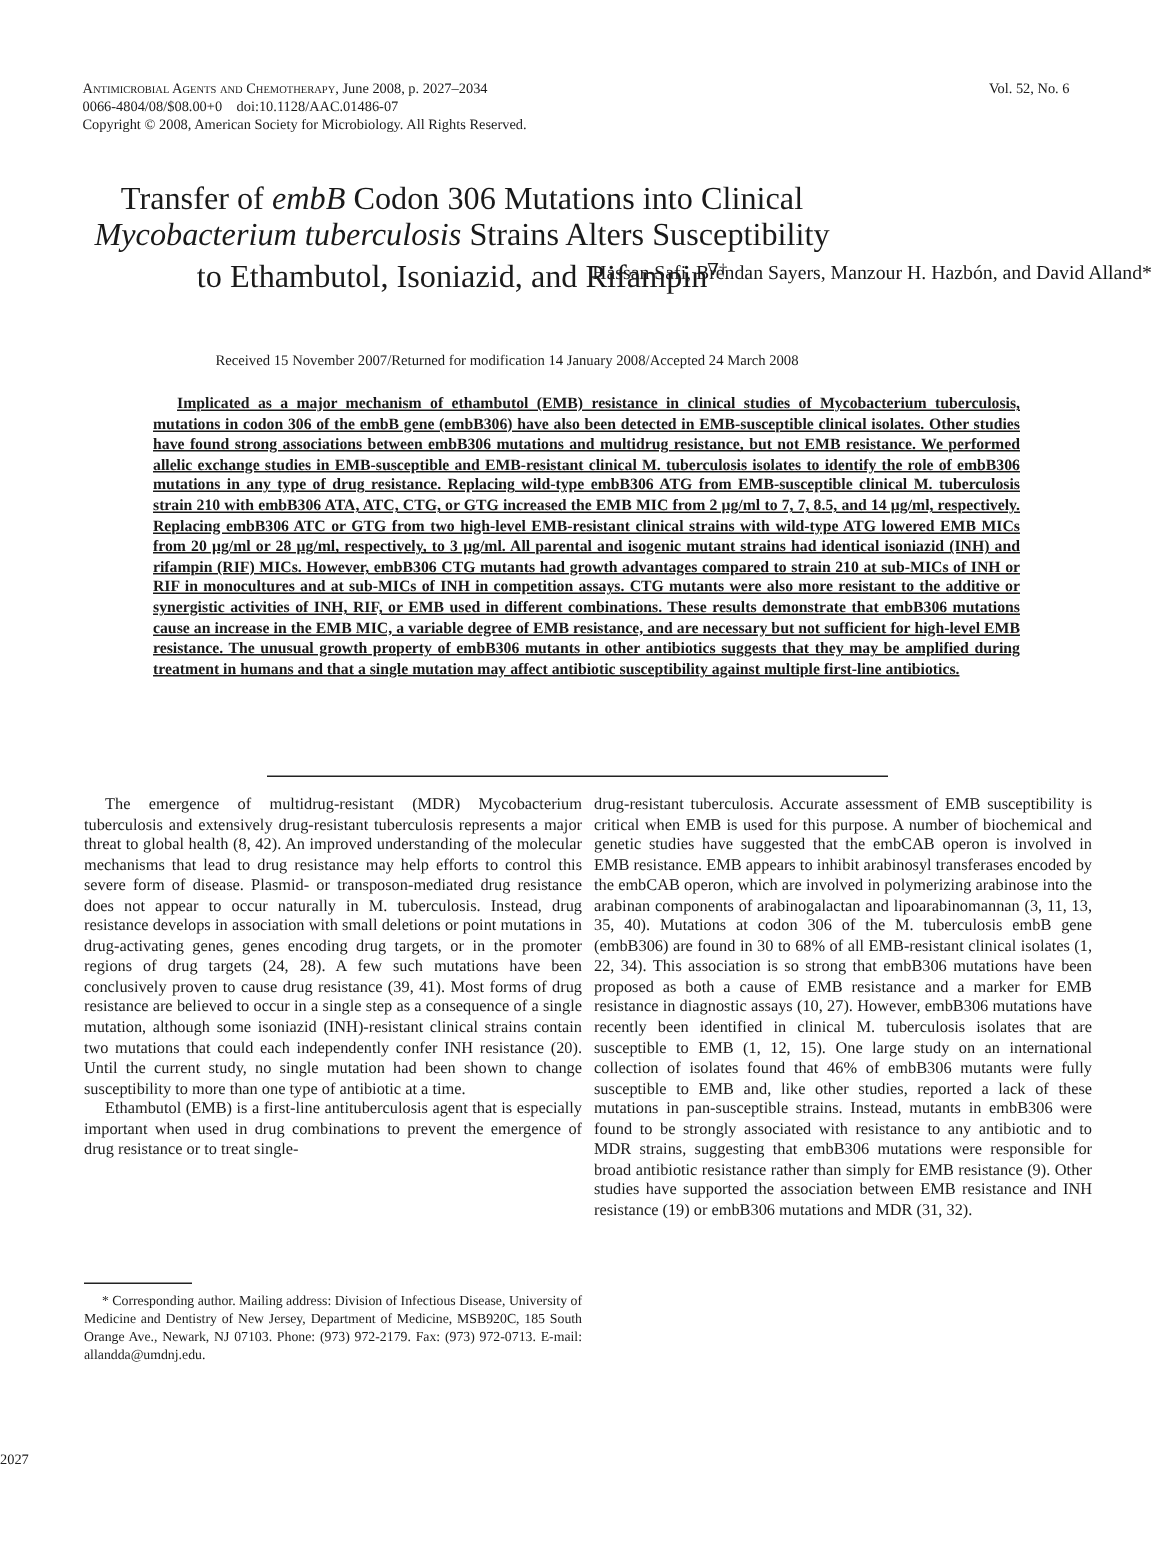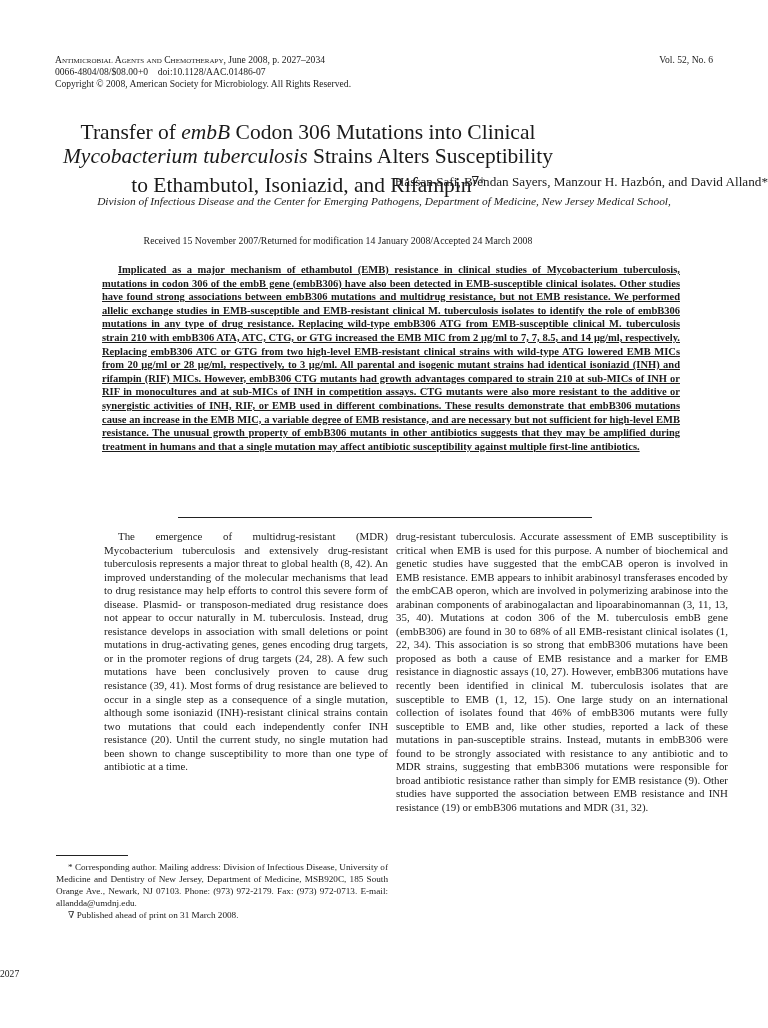--- a/index.html
+++ b/index.html
@@ -11,21 +11,21 @@
   .title { position: absolute; left: 0; width: 616px; text-align: center; font-size: 21.5px; line-height: 24px; }
   .title sup { font-size: 11px; }
   .authors { position: absolute; left: 0; width: 768px; top: 174px; text-align: right; font-size: 13.2px; }
   .affil { position: absolute; left: 0; width: 768px; top: 194px; text-align: center; font-size: 11.4px; line-height: 14px; font-style: italic; }
   .dates { position: absolute; left: 0; width: 676px; top: 235px; text-align: center; font-size: 9.8px; }
   .abstract { position: absolute; left: 102px; width: 578px; top: 263px; font-size: 10.5px; line-height: 13.6px;
               font-weight: bold; text-align: justify; text-indent: 16px; text-decoration: underline; }
   .rule { position: absolute; left: 178px; width: 414px; top: 517px; height: 0; border-top: 1px solid #222; }
   .col { position: absolute; width: 332px; font-size: 10.9px; line-height: 13.55px; text-align: justify; }
   .col p { margin: 0; }
-  .col .ind { text-indent: 14px; margin-left: 48px; }
+  .col .ind { text-indent: 14px; }
   .left { left: 56px; top: 530px; }
   .right { left: 396px; top: 530px; }
   .fnrule { position: absolute; left: 56px; top: 855px; width: 72px; border-top: 1px solid #222; }
   .fn { position: absolute; left: 56px; top: 861px; width: 332px; font-size: 9.2px; line-height: 12.1px; text-align: justify; }
   .fn p { margin: 0; text-indent: 12px; }
   .pageno { position: absolute; left: 0; width: 768px; top: 968px; font-size: 9.6px; }
   i { font-style: italic; }
 </style>
 </head>
 <body>
@@ -33,36 +33,35 @@
 <div class="hdr" style="top:54px"><span class="sc">Antimicrobial Agents and Chemotherapy</span><span>, June 2008, p. 2027–2034</span></div>
 <div class="vol">Vol. 52, No. 6</div>
 <div class="hdr" style="top:66px; white-space:pre">0066-4804/08/$08.00+0    doi:10.1128/AAC.01486-07</div>
 <div class="hdr" style="top:78px">Copyright © 2008, American Society for Microbiology. All Rights Reserved.</div>
 
 <div class="title" style="top:120px"><span>Transfer of </span><i>embB</i><span> Codon 306 Mutations into Clinical</span></div>
 <div class="title" style="top:144px"><i>Mycobacterium tuberculosis</i><span> Strains Alters Susceptibility</span></div>
 
 <div class="authors">Hassan Safi, Brendan Sayers, Manzour H. Hazbón, and David Alland*</div>
 <div class="affil">
-  <div>Division of Infectious Disease and the Center for Emerging Pathogens, Department of Medicine, New Jersey Medical School,</div>
 </div>
 <div class="dates">Received 15 November 2007/Returned for modification 14 January 2008/Accepted 24 March 2008</div>
 
 <div class="abstract">Implicated as a major mechanism of ethambutol (EMB) resistance in clinical studies of Mycobacterium tuberculosis, mutations in codon 306 of the embB gene (embB306) have also been detected in EMB-susceptible clinical isolates. Other studies have found strong associations between embB306 mutations and multidrug resistance, but not EMB resistance. We performed allelic exchange studies in EMB-susceptible and EMB-resistant clinical M. tuberculosis isolates to identify the role of embB306 mutations in any type of drug resistance. Replacing wild-type embB306 ATG from EMB-susceptible clinical M. tuberculosis strain 210 with embB306 ATA, ATC, CTG, or GTG increased the EMB MIC from 2 μg/ml to 7, 7, 8.5, and 14 μg/ml, respectively. Replacing embB306 ATC or GTG from two high-level EMB-resistant clinical strains with wild-type ATG lowered EMB MICs from 20 μg/ml or 28 μg/ml, respectively, to 3 μg/ml. All parental and isogenic mutant strains had identical isoniazid (INH) and rifampin (RIF) MICs. However, embB306 CTG mutants had growth advantages compared to strain 210 at sub-MICs of INH or RIF in monocultures and at sub-MICs of INH in competition assays. CTG mutants were also more resistant to the additive or synergistic activities of INH, RIF, or EMB used in different combinations. These results demonstrate that embB306 mutations cause an increase in the EMB MIC, a variable degree of EMB resistance, and are necessary but not sufficient for high-level EMB resistance. The unusual growth property of embB306 mutants in other antibiotics suggests that they may be amplified during treatment in humans and that a single mutation may affect antibiotic susceptibility against multiple first-line antibiotics.</div>
 
 <div class="rule"></div>
 
 <div class="col left">
   <p class="ind">The emergence of multidrug-resistant (MDR) Mycobacterium tuberculosis and extensively drug-resistant tuberculosis represents a major threat to global health (8, 42). An improved understanding of the molecular mechanisms that lead to drug resistance may help efforts to control this severe form of disease. Plasmid- or transposon-mediated drug resistance does not appear to occur naturally in M. tuberculosis. Instead, drug resistance develops in association with small deletions or point mutations in drug-activating genes, genes encoding drug targets, or in the promoter regions of drug targets (24, 28). A few such mutations have been conclusively proven to cause drug resistance (39, 41). Most forms of drug resistance are believed to occur in a single step as a consequence of a single mutation, although some isoniazid (INH)-resistant clinical strains contain two mutations that could each independently confer INH resistance (20). Until the current study, no single mutation had been shown to change susceptibility to more than one type of antibiotic at a time.</p>
+  <p class="ind">Ethambutol (EMB) is a first-line antituberculosis agent that is especially important when used in drug combinations to prevent the emergence of drug resistance or to treat single-</p>
 </div>
 
 <div class="fnrule"></div>
 <div class="fn">
   <p>* Corresponding author. Mailing address: Division of Infectious Disease, University of Medicine and Dentistry of New Jersey, Department of Medicine, MSB920C, 185 South Orange Ave., Newark, NJ 07103. Phone: (973) 972-2179. Fax: (973) 972-0713. E-mail: allandda@umdnj.edu.</p>
-  <p>∇ Published ahead of print on 31 March 2008.</p>
 </div>
 
 <div class="col right">
   <p>drug-resistant tuberculosis. Accurate assessment of EMB susceptibility is critical when EMB is used for this purpose. A number of biochemical and genetic studies have suggested that the embCAB operon is involved in EMB resistance. EMB appears to inhibit arabinosyl transferases encoded by the embCAB operon, which are involved in polymerizing arabinose into the arabinan components of arabinogalactan and lipoarabinomannan (3, 11, 13, 35, 40). Mutations at codon 306 of the M. tuberculosis embB gene (embB306) are found in 30 to 68% of all EMB-resistant clinical isolates (1, 22, 34). This association is so strong that embB306 mutations have been proposed as both a cause of EMB resistance and a marker for EMB resistance in diagnostic assays (10, 27). However, embB306 mutations have recently been identified in clinical M. tuberculosis isolates that are susceptible to EMB (1, 12, 15). One large study on an international collection of isolates found that 46% of embB306 mutants were fully susceptible to EMB and, like other studies, reported a lack of these mutations in pan-susceptible strains. Instead, mutants in embB306 were found to be strongly associated with resistance to any antibiotic and to MDR strains, suggesting that embB306 mutations were responsible for broad antibiotic resistance rather than simply for EMB resistance (9). Other studies have supported the association between EMB resistance and INH resistance (19) or embB306 mutations and MDR (31, 32).</p>
 </div>
 
 <div class="pageno">2027</div>
 
 <div class="title" style="top:168px"><span>to Ethambutol, Isoniazid, and Rifampin</span><sup>∇†</sup></div>
 

